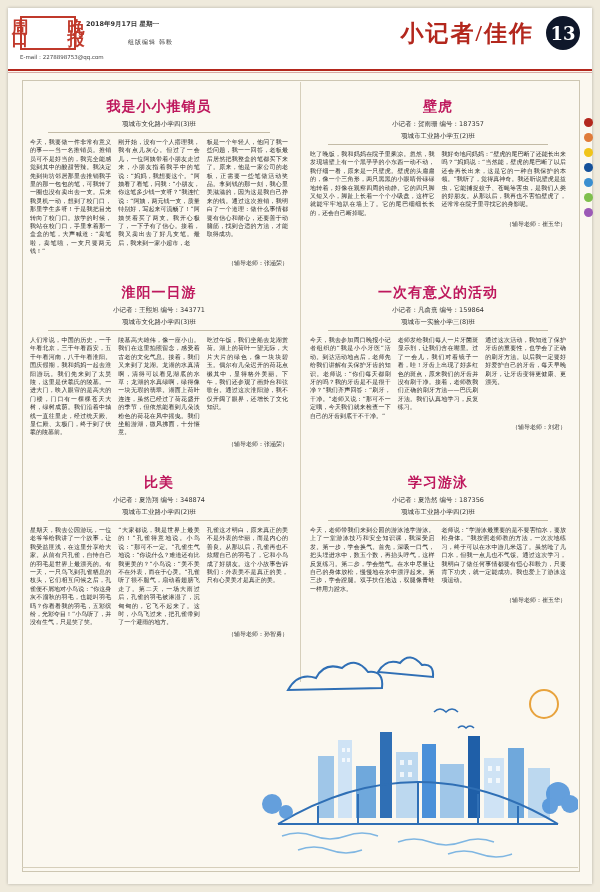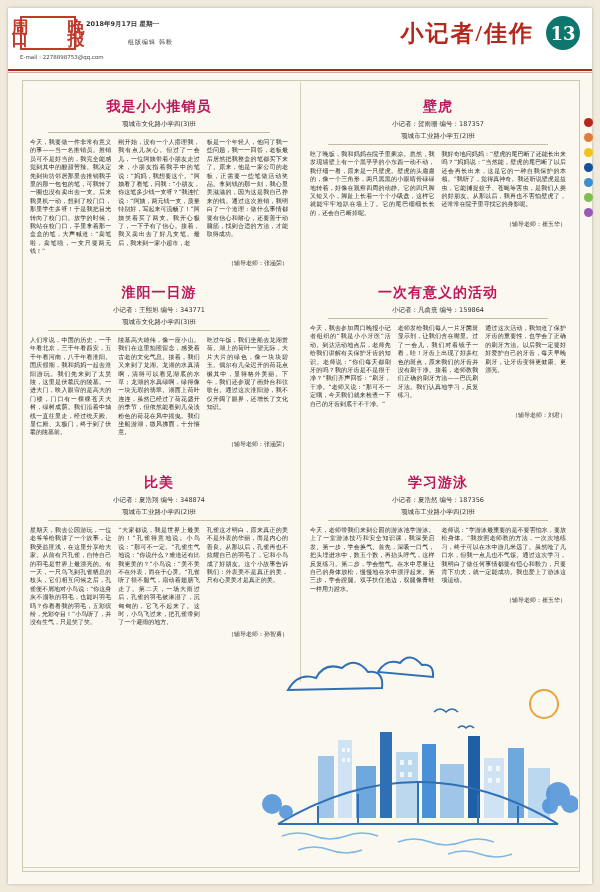--- a/index.html
+++ b/index.html
@@ -43,21 +43,21 @@
   .mast-editors{
     position:absolute;left:120px;top:30px;font-size:6px;color:#333;letter-spacing:1px;
   }
   .section-title{
     position:absolute;right:58px;top:10px;
     font-family:Liberation Serif, serif;
     font-weight:bold;font-size:23px;color:#b3271d;letter-spacing:2px;
   }
   .page-num{
     position:absolute;right:12px;top:8px;width:34px;height:34px;border-radius:50%;
-    background:#0f766e;color:#fff;font-size:18px;font-weight:bold;
+    background:#0f172a;color:#fff;font-size:18px;font-weight:bold;
     display:flex;align-items:center;justify-content:center;
     font-family:"DejaVu Serif","Liberation Serif",serif;
   }
   .mast-rule{
     position:absolute;left:0;top:61px;width:584px;height:2px;background:#b3271d;
   }
   .mast-rule2{
     position:absolute;left:0;top:64px;width:584px;height:1px;background:#d8a9a4;
   }
   
@@ -160,20 +160,21 @@
         <div>人们常说，中国的历史，一千年看北京，三千年看西安，五千年看河南，八千年看淮阳。国庆假期，我和妈妈一起去淮阳游玩。我们先来到了太昊陵，这里是伏羲氏的陵墓。一进大门，映入眼帘的是高大的门楼，门口有一棵棵苍天大树，绿树成荫。我们沿着中轴线一直往里走，经过统天殿、显仁殿、太极门，终于到了伏羲的陵墓前。</div>
         <div>陵墓高大雄伟，像一座小山。我们在这里拍照留念，感受着古老的文化气息。接着，我们又来到了龙湖。龙湖的水真清啊，清得可以看见湖底的水草；龙湖的水真绿啊，绿得像一块无瑕的翡翠。湖面上荷叶连连，虽然已经过了荷花盛开的季节，但依然能看到几朵淡粉色的荷花在风中摇曳。我们坐船游湖，微风拂面，十分惬意。</div>
         <div>吃过午饭，我们坐船去龙湖赏荷。湖上的荷叶一望无际，大片大片的绿色，像一块块碧玉。偶尔有几朵迟开的荷花点缀其中，显得格外美丽。下午，我们还参观了画卦台和弦歌台。通过这次淮阳游，我不仅开阔了眼界，还增长了文化知识。</div>
       </div>
       <div class="teacher">（辅导老师：张涵荣）</div>
     </div>
 
     <div class="art" style="left:302px;top:276px;width:256px;">
       <div class="art-title">一次有意义的活动</div>
       <div class="byline">小记者：凡俞熹  编号：159864</div>
+      <div class="byline">项城市一实验小学三(8)班</div>
       <div class="title-rule"></div>
       <div class="body-cols">
         <div>今天，我去参加周口晚报小记者组织的“我是小小牙医”活动。到达活动地点后，老师先给我们讲解有关保护牙齿的知识。老师说：“你们每天都刷牙的吗？我的牙齿是不是很干净？”我们齐声回答：“刷牙，干净。”老师又说：“那可不一定哦，今天我们就来检查一下自己的牙齿到底干不干净。”</div>
         <div>老师发给我们每人一片牙菌斑显示剂，让我们含在嘴里。过了一会儿，我们对着镜子一看，哇！牙齿上出现了好多红色的斑点，原来我们的牙齿并没有刷干净。接着，老师教我们正确的刷牙方法——巴氏刷牙法。我们认真地学习，反复练习。</div>
         <div>通过这次活动，我知道了保护牙齿的重要性，也学会了正确的刷牙方法。以后我一定要好好爱护自己的牙齿，每天早晚刷牙，让牙齿变得更健康、更漂亮。</div>
       </div>
       <div class="teacher">（辅导老师：刘君）</div>
     </div>
 
     <div class="art" style="left:22px;top:466px;width:258px;">

